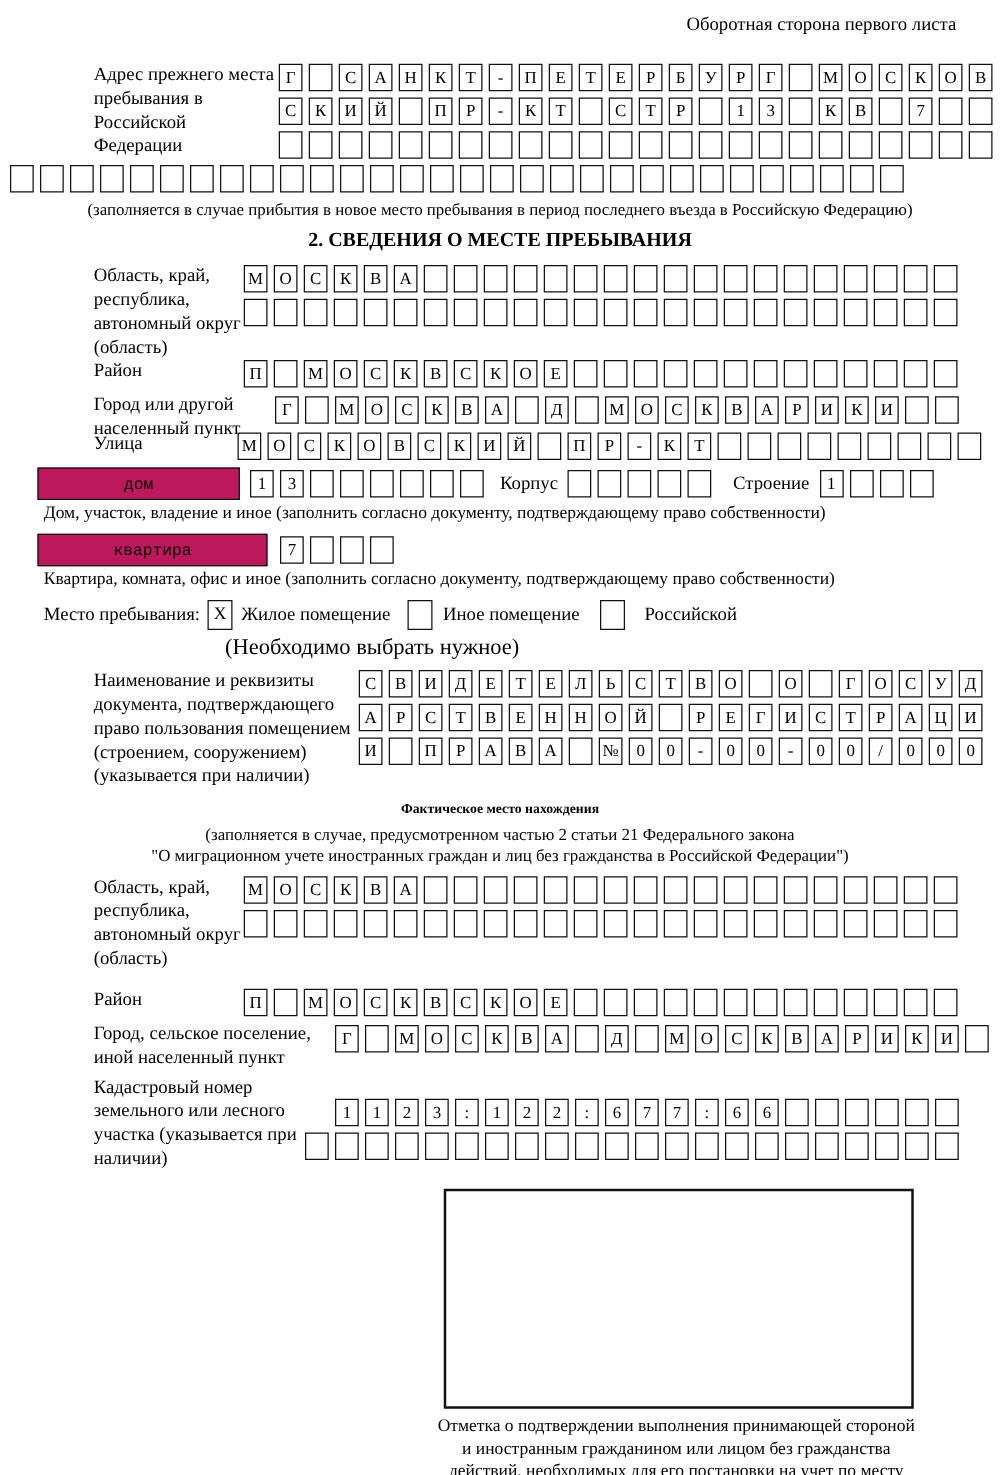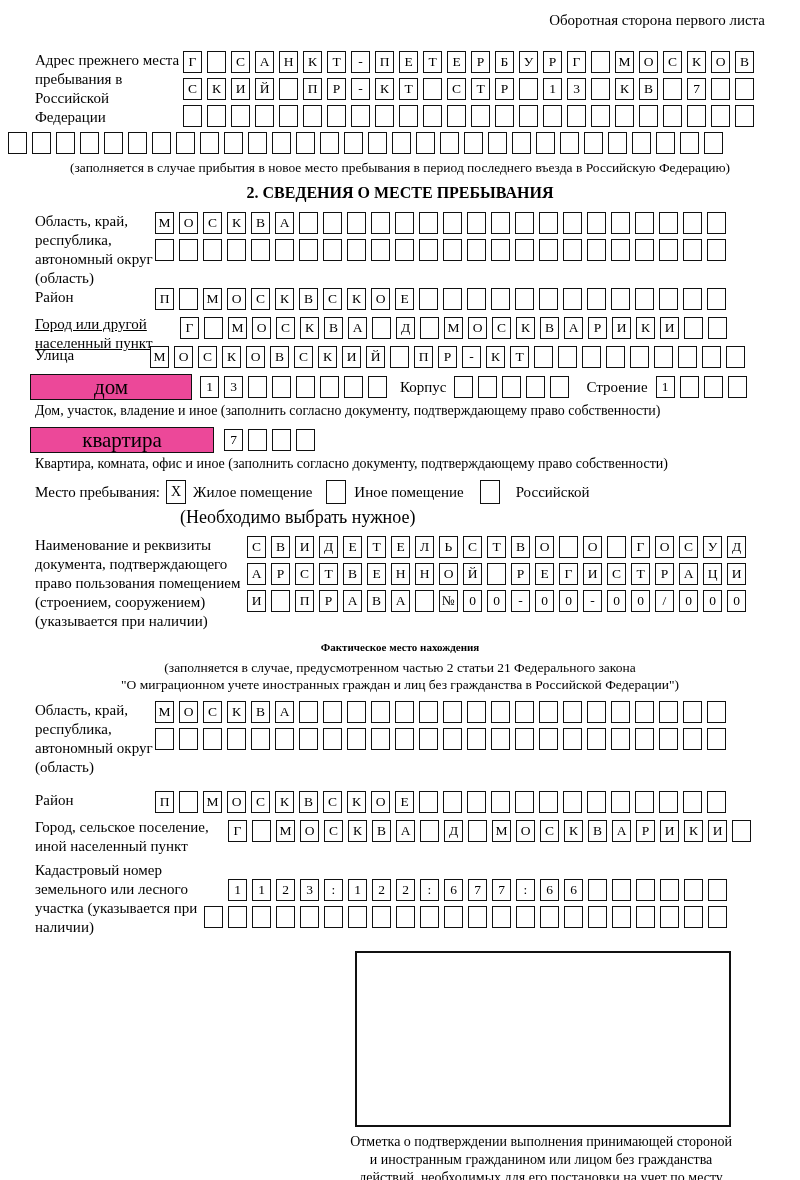--- a/index.html
+++ b/index.html
@@ -1,31 +1,31 @@
 <!DOCTYPE html>
 <html><head>
 <meta charset="utf-8">
 <style>
   html,body{margin:0;padding:0;background:#fff;color:#000;}
   body{width:800px;min-height:1180px;font-family:"Liberation Serif",serif;font-size:15px;}
   .page{box-sizing:border-box;width:800px;min-height:1180px;padding:12px 35px 10px 35px;position:relative;}
   .hdr{text-align:right;font-size:15px;margin-bottom:22px;}
   .row{display:flex;align-items:flex-start;}
-  .labelcol{flex:none;line-height:19px;font-size:15px;}
+  .labelcol{flex:none;line-height:19px;font-size:15px;margin-left:40px;}
   .cellstack > div{margin-bottom:5px;}
   .cellrow{display:flex;flex-wrap:nowrap;}
   .cell{flex:none;width:19px;height:22px;margin-right:5px;border:1.5px solid #111;box-sizing:border-box;
         display:inline-flex;align-items:center;justify-content:center;
         font-size:13.5px;line-height:1;background:#fff;}
   .note{font-size:13.5px;text-align:center;line-height:17px;}
   .h2{font-weight:bold;text-align:center;font-size:16px;margin:8px 0 10px 0;}
   .h3{font-weight:bold;text-align:center;font-size:11px;margin:10px 0 6px 0;}
   .caption{font-size:14px;line-height:17px;margin:2px 0 8px 0;}
   .widebox{flex:none;border:1.5px solid #111;height:26px;box-sizing:border-box;
-           display:flex;align-items:center;justify-content:center;font-size:21px;background:#ec4899;}
+           display:flex;align-items:center;justify-content:center;font-size:13px;background:#be185d;font-family:Liberation Mono, monospace;}
   .cbox{flex:none;width:20px;height:24px;border:1.5px solid #111;box-sizing:border-box;
         display:inline-flex;align-items:center;justify-content:center;font-size:14px;}
   .stayrow{display:flex;align-items:center;margin-top:4px;}
   .stayrow .lbl{font-size:15px;}
   .markbox{border:2px solid #111;width:372px;height:172px;margin-left:320px;margin-top:14px;background:#fff;}
   .markcaption{width:386px;margin-left:313px;margin-top:6px;text-align:center;font-size:14px;line-height:18px;}
   .mb5{margin-bottom:5px;}
 </style>
 </head>
 <body>
@@ -235,21 +235,21 @@
         <span class="cell"></span>
         <span class="cell"></span>
         <span class="cell"></span>
         <span class="cell"></span>
         <span class="cell"></span>
         <span class="cell"></span>
       </div>
   </div>
 
   <div class="row mb5">
-    <div class="labelcol" style="width:145px;text-decoration:underline;">Город или другой населенный пункт</div>
+    <div class="labelcol" style="width:145px;">Город или другой населенный пункт</div>
     <div class="cellrow" style="margin-top:2px;">
         <span class="cell">Г</span>
         <span class="cell"></span>
         <span class="cell">М</span>
         <span class="cell">О</span>
         <span class="cell">С</span>
         <span class="cell">К</span>
         <span class="cell">В</span>
         <span class="cell">А</span>
         <span class="cell"></span>

